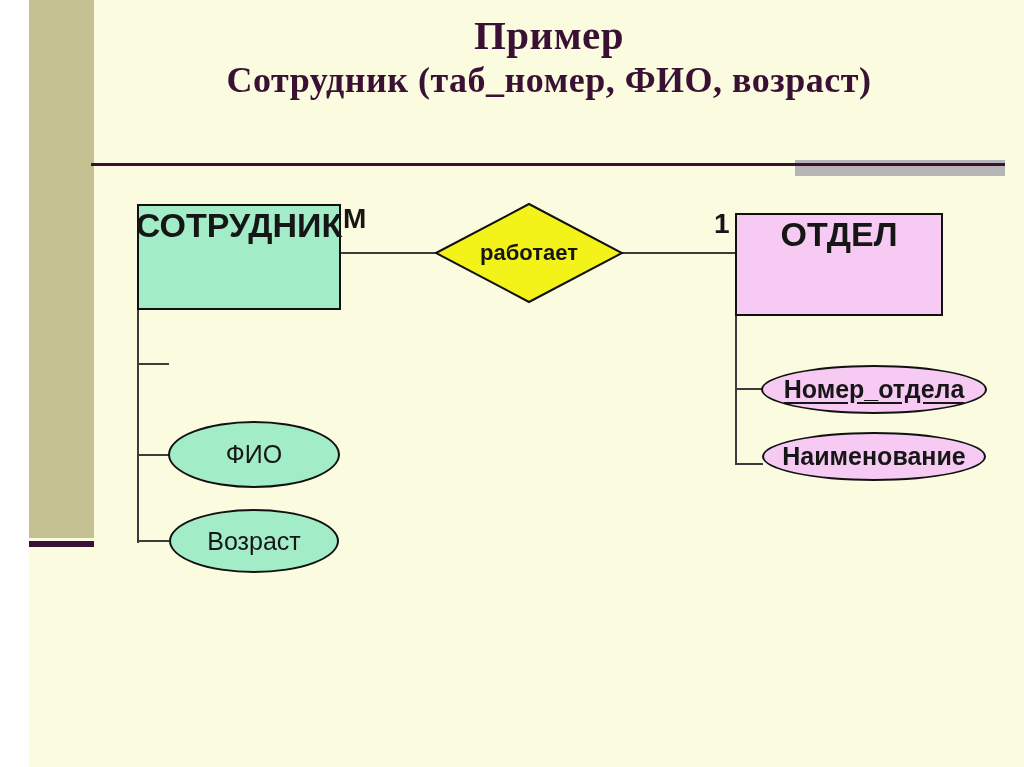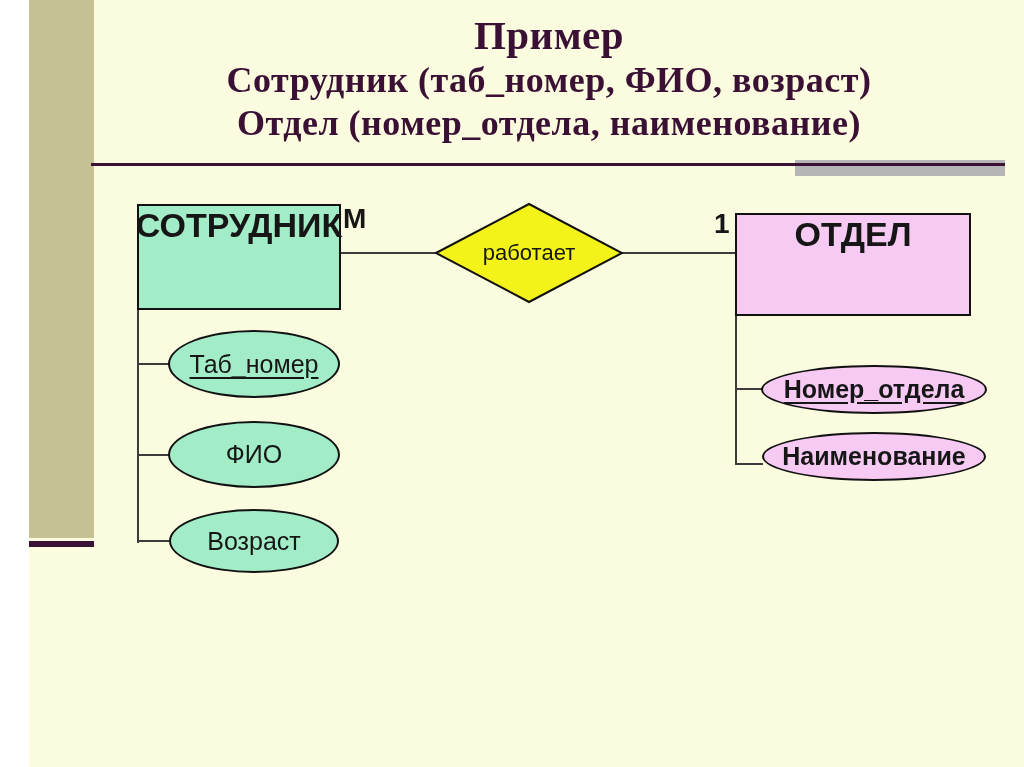--- a/index.html
+++ b/index.html
@@ -61,37 +61,37 @@
     background:var(--accent);
   }
 
   
   .entity{
     position:absolute;border:2px solid var(--shape_border);
     display:flex;align-items:flex-start;justify-content:center;
     font-weight:bold;font-size:34px;color:var(--label_text);
   }
   .entity-employee{left:108px;top:204px;width:204px;height:106px;background:var(--mint);}
-  .entity-department{left:706px;top:213px;width:236px;height:103px;background:var(--pink);}
+  .entity-department{left:706px;top:213px;width:208px;height:103px;background:var(--pink);}
 
   
   .cardinality{
     position:absolute;font-weight:bold;font-size:28px;color:var(--label_text);
     font-family:"Liberation Sans",sans-serif;
   }
   .card-m{left:314px;top:203px;}
   .card-1{left:685px;top:208px;}
 
   
   .diamond-wrap{position:absolute;left:405px;top:202px;width:190px;height:102px;}
   .diamond-wrap svg{position:absolute;left:0;top:0;width:100%;height:100%;}
   .diamond-label{
     position:absolute;left:0;top:0;width:100%;height:100%;
     display:flex;align-items:center;justify-content:center;
-    font-weight:normal;font-size:22px;color:var(--label_text);
+    font-weight:bold;font-size:22px;color:var(--label_text);
   }
 
   
   .line{position:absolute;background:var(--connector);}
   .rel-line-left {left:312px;top:252px;width:95px;height:2px;}
   .rel-line-right{left:593px;top:252px;width:114px;height:2px;}
   .emp-trunk {left:108px;top:310px;width:2px;height:233px;}
   .emp-stub-0{left:108px;top:363px;width:32px;height:2px;}
   .emp-stub-1{left:108px;top:454px;width:32px;height:2px;}
   .emp-stub-2{left:108px;top:540px;width:32px;height:2px;}
@@ -118,21 +118,20 @@
 <body>
 
 <div class="page">
 
   <div class="side-bar"></div>
   <div class="side-bar-underline"></div>
 
   <header class="title-block">
     <h1>Пример</h1>
     <div class="subtitle">Сотрудник (таб_номер, ФИО, возраст)</div>
-    <div class="subtitle">Отдел (номер_отдела, наименование)</div>
   </header>
 
   <div class="rule-gray"></div>
   <div class="rule"></div>
 
   <div class="line rel-line-left"></div>
   <div class="line rel-line-right"></div>
 
   <div class="line emp-trunk"></div>
   <div class="line emp-stub-0"></div>
@@ -153,23 +152,20 @@
   <div class="cardinality card-m">M</div>
   <div class="cardinality card-1">1</div>
 
   <div class="diamond-wrap">
     <svg viewBox="0 0 190 102" aria-hidden="true">
       <polygon points="2,51 95,2 188,51 95,100" style="fill:var(--yellow);stroke:var(--shape_border);stroke-width:2"></polygon>
     </svg>
     <span class="diamond-label">работает</span>
   </div>
 
-  <div class="ellipse mint emp-attr-0">
-    <span class="underlined">Таб_номер</span>
-  </div>
   <div class="ellipse mint emp-attr-2">
     <span>Возраст</span>
   </div>
   <div class="ellipse mint emp-attr-1">
     <span>ФИО</span>
   </div>
 
   <div class="ellipse pink dep-attr-0">
     <span class="underlined">Номер_отдела</span>
   </div>

